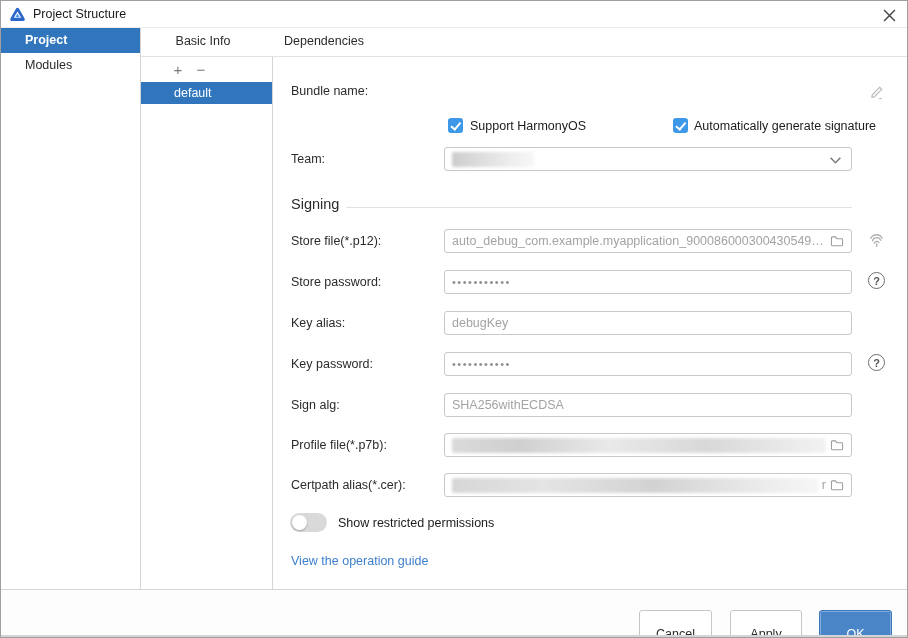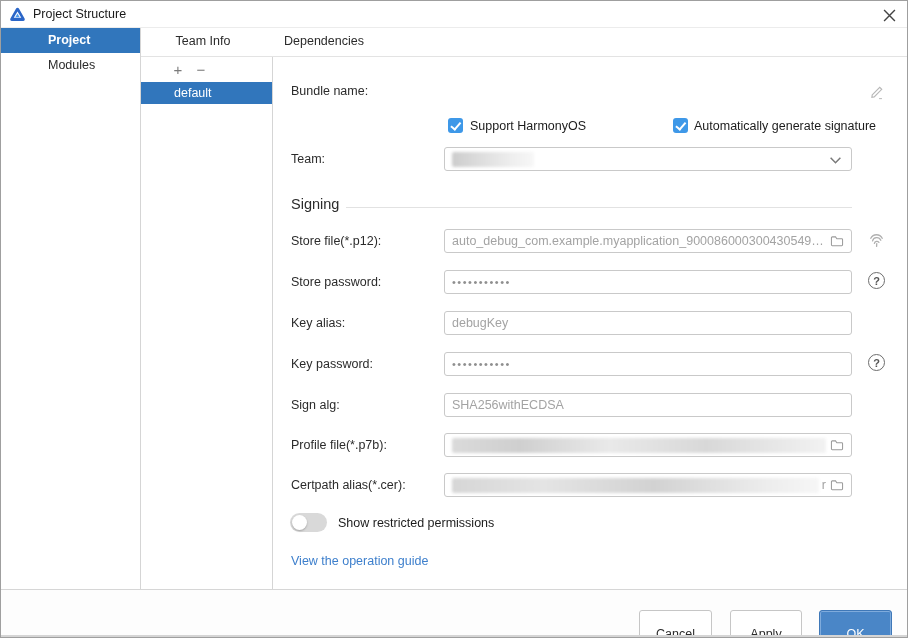--- a/index.html
+++ b/index.html
@@ -9,21 +9,21 @@
     border:1px solid #9f9f9f;overflow:hidden;
     font-family:"Liberation Sans",sans-serif;font-size:12.5px;color:#2b2b2b;
   }
   
   .titlebar{position:absolute;left:0;top:0;width:100%;height:27px;background:#fff;border-bottom:1px solid #ececec;}
   .logo{position:absolute;left:8px;top:5px;width:17px;height:17px;}
   .title{position:absolute;left:32px;top:6px;font-size:12.5px;color:#1a1a1a;}
   .close{position:absolute;right:8px;top:4px;width:20px;height:20px;display:flex;align-items:center;justify-content:center;cursor:pointer;}
   
   .sidebar{position:absolute;left:0;top:27px;width:140px;height:561px;background:#fff;border-right:1px solid #d5d5d5;}
-  .side-item{height:25px;line-height:25px;padding-left:47px;color:#2b2b2b;cursor:pointer;}
+  .side-item{height:25px;line-height:25px;padding-left:24px;color:#2b2b2b;cursor:pointer;}
   .side-item.selected{background:#3176bc;color:#fff;font-weight:bold;}
   
   .tabbar{position:absolute;left:140px;top:27px;width:768px;height:29px;background:#fff;border-bottom:1px solid #e3e3e3;}
   .tab{position:absolute;top:0;height:29px;line-height:27px;text-align:center;color:#2b2b2b;cursor:pointer;}
   .tab.selected{font-weight:bold;border-bottom:3px solid #3a8ce4;color:#111;}
   
   .cfgpanel{position:absolute;left:140px;top:56px;width:132px;height:532px;background:#fff;border-right:1px solid #d5d5d5;}
   .cfg-toolbar{height:25px;padding-left:30px;display:flex;align-items:center;gap:9px;}
   .tool-btn{width:14px;height:14px;display:flex;align-items:center;justify-content:center;font-size:15px;color:#7a7a7a;cursor:pointer;line-height:14px;}
   .cfg-item{height:22px;line-height:22px;padding-left:33px;cursor:pointer;}
@@ -81,21 +81,21 @@
         </svg>
     </div>
   </div>
 
   <div class="sidebar">
     <div class="side-item selected">Project</div>
     <div class="side-item">Modules</div>
   </div>
 
   <div class="tabbar">
-    <div class="tab" style="left:2px;width:120px;">Team Info</div>
+    <div class="tab" style="left:2px;width:120px;">Basic Info</div>
     <div class="tab" style="left:122px;width:122px;">Dependencies</div>
   </div>
 
   <div class="cfgpanel">
     <div class="cfg-toolbar">
       <div class="tool-btn">+</div>
       <div class="tool-btn">−</div>
     </div>
     <div class="cfg-item selected">default</div>
   </div>

